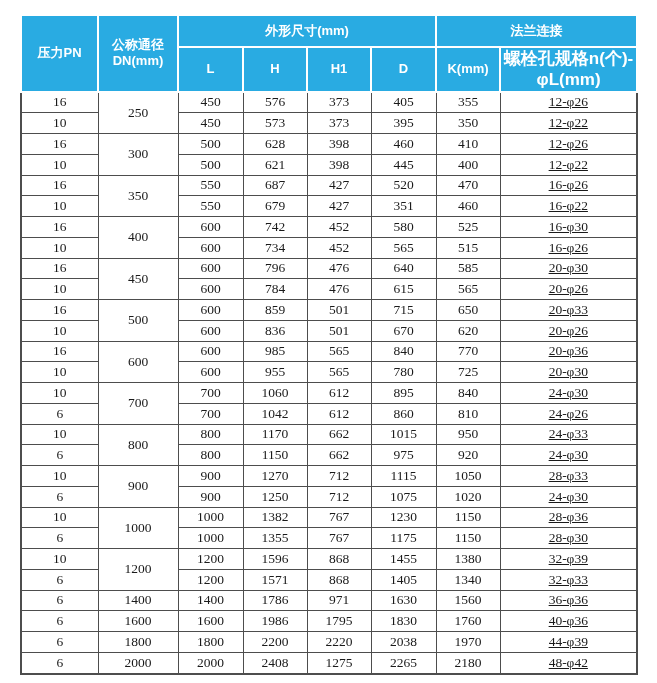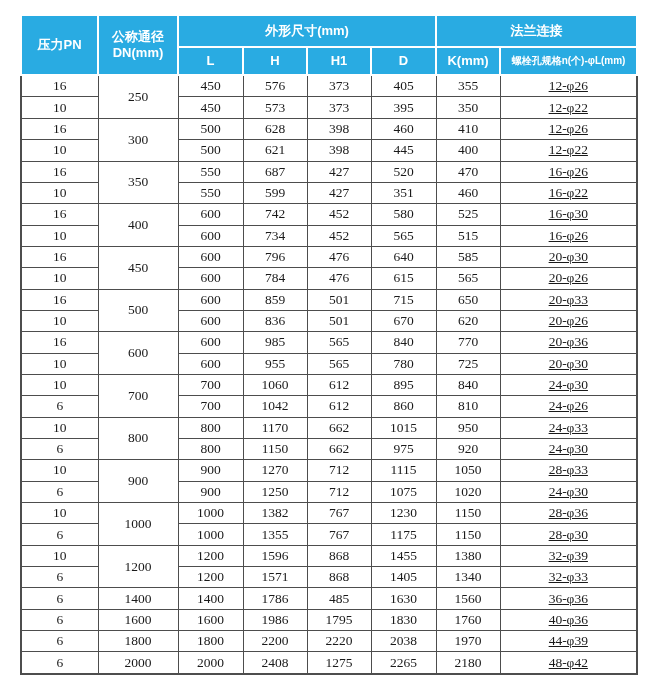--- a/index.html
+++ b/index.html
@@ -30,21 +30,21 @@
     font-size: 13px;
     font-weight: bold;
     text-align: center;
     vertical-align: middle;
     border: 2px solid #ffffff;
     padding: 0;
     line-height: 1.25;
   }
   thead tr.hdr-row-1 { height: 32px; }
   thead tr.hdr-row-2 { height: 28px; }
-  thead th.th-bolt { font-size: 10px; }
+  thead th.th-bolt { font-size: 17px; }
   
   tbody td {
     border: 1px solid #4d4d4d;
     text-align: center;
     vertical-align: middle;
     font-family: "Liberation Serif", serif;
     font-size: 13.5px;
     color: #1a1a1a;
     padding: 0;
     background: #ffffff;
@@ -133,21 +133,21 @@
           <td>550</td>
           <td>687</td>
           <td>427</td>
           <td>520</td>
           <td>470</td>
           <td>16-φ26</td>
         </tr>
         <tr>
           <td>10</td>
           <td>550</td>
-          <td>599</td>
+          <td>679</td>
           <td>427</td>
           <td>351</td>
           <td>460</td>
           <td>16-φ22</td>
         </tr>
         <tr>
           <td>16</td>
           <td rowspan="2">400</td>
           <td>600</td>
           <td>742</td>
@@ -315,21 +315,21 @@
           <td>868</td>
           <td>1405</td>
           <td>1340</td>
           <td>32-φ33</td>
         </tr>
         <tr>
           <td>6</td>
           <td>1400</td>
           <td>1400</td>
           <td>1786</td>
-          <td>485</td>
+          <td>971</td>
           <td>1630</td>
           <td>1560</td>
           <td>36-φ36</td>
         </tr>
         <tr>
           <td>6</td>
           <td>1600</td>
           <td>1600</td>
           <td>1986</td>
           <td>1795</td>

